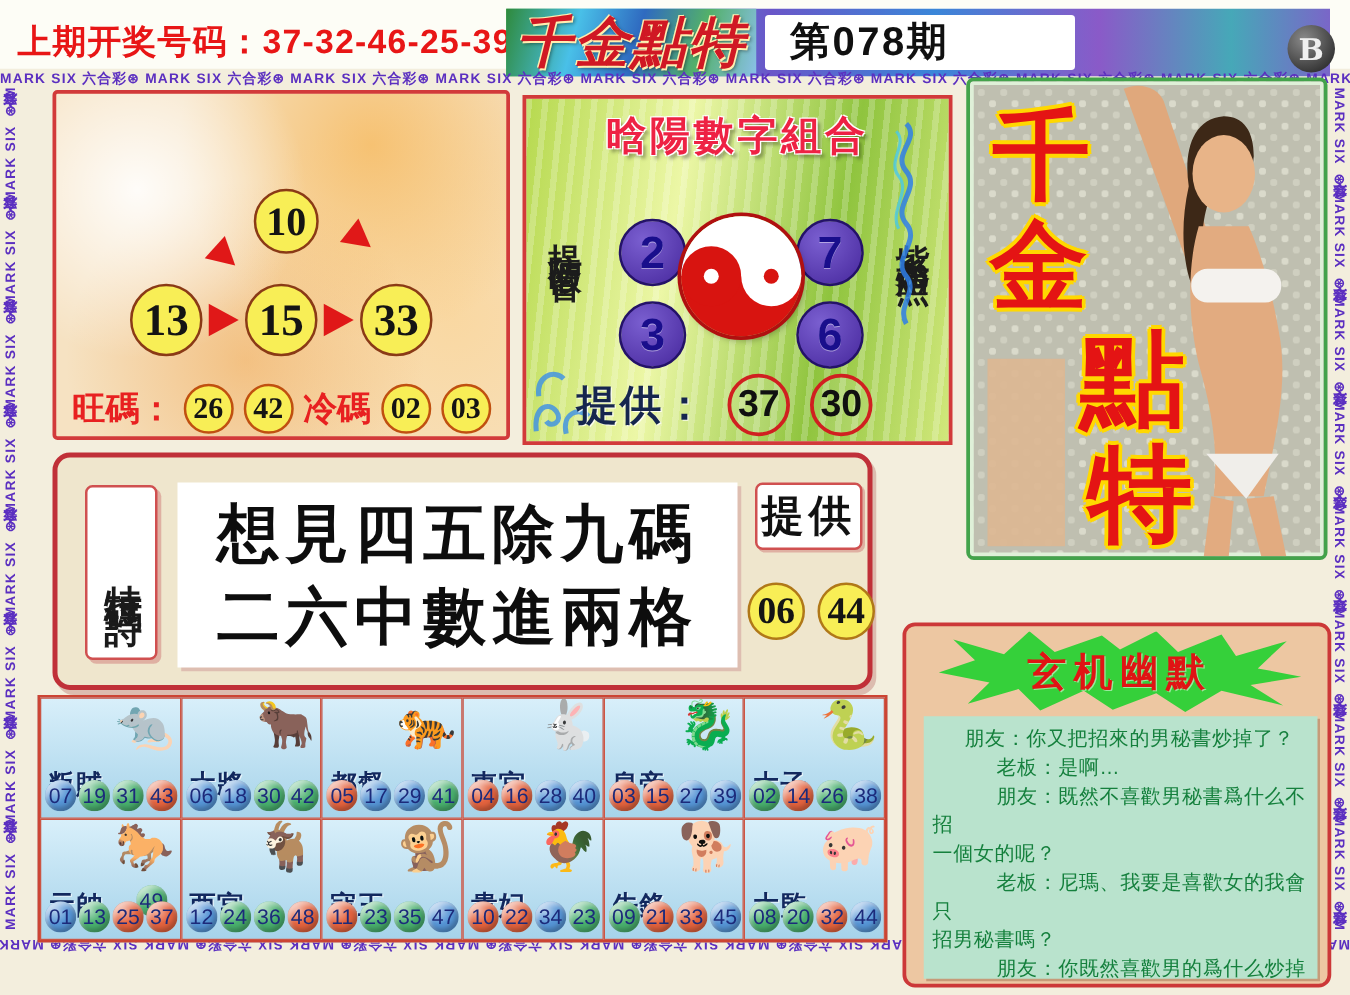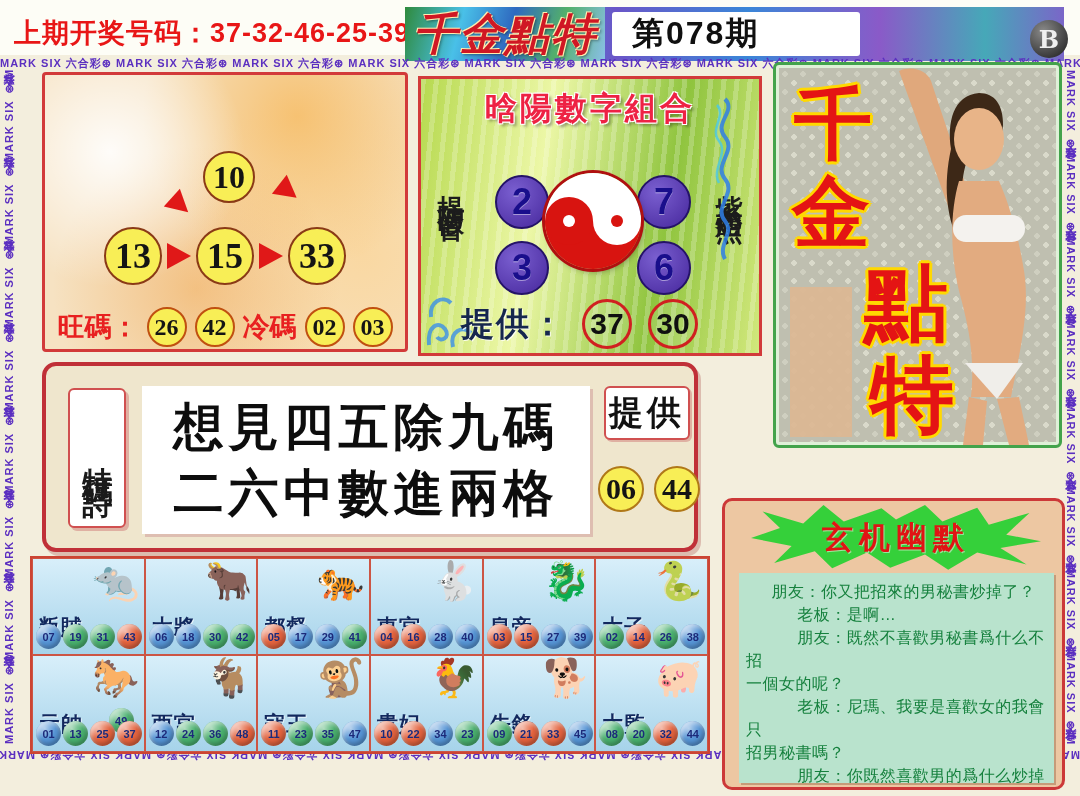--- a/index.html
+++ b/index.html
@@ -119,21 +119,21 @@
 
   
   .zodiac { position:absolute; left:30px; top:556px; width:680px; height:198px; border:2px solid #cc4433;
       display:grid; grid-template-columns:repeat(6,1fr); grid-template-rows:1fr 1fr; background:#bfe2f2; }
   .z-cell { position:relative; border:1px solid #cc5544; background:linear-gradient(180deg,#d8effa,#a6d3ea); overflow:hidden; }
   .z-emoji { position:absolute; right:4px; top:0px; font-size:38px; line-height:44px; opacity:.95; }
   .z-name { position:absolute; left:6px; top:54px; font-size:21px; font-weight:bold; color:#12285e;
       text-shadow:1px 1px 0 rgba(255,255,255,.65); letter-spacing:1px; }
   .z-balls { position:absolute; left:3px; bottom:5px; display:flex; gap:2px; }
   .z-ball { width:25px; height:25px; border-radius:50%; display:flex; align-items:center; justify-content:center;
-      font-size:11px; font-weight:bold; color:#1c2a7a;
+      font-size:17px; font-weight:normal; color:#1c2a7a;
       box-shadow:inset -2px -3px 4px rgba(0,0,0,.28), inset 2px 3px 4px rgba(255,255,255,.6); }
   .z-extra { position:absolute; right:10px; top:52px; }
 
   
   .panel-humor { position:absolute; left:722px; top:450px; width:343px; height:292px; border:3px solid #cc3838; border-radius:10px;
       background:#edc7a2;margin-top:48px; }
   .humor-burst { position:absolute; left:26px; top:4px; width:290px; height:66px; background:#35d03a;
       clip-path:polygon(0% 50%,10% 35%,4% 10%,18% 28%,25% 0%,32% 25%,45% 5%,50% 22%,60% 0%,66% 25%,78% 4%,82% 30%,96% 12%,88% 45%,100% 55%,86% 65%,95% 90%,78% 72%,68% 98%,60% 75%,48% 95%,40% 72%,28% 96%,22% 70%,8% 88%,14% 62%);
       display:flex; align-items:center; justify-content:center; }
   .humor-title { font-family:"DejaVu Serif", serif; font-weight:bold; font-size:31px; color:#e01414; letter-spacing:6px;

